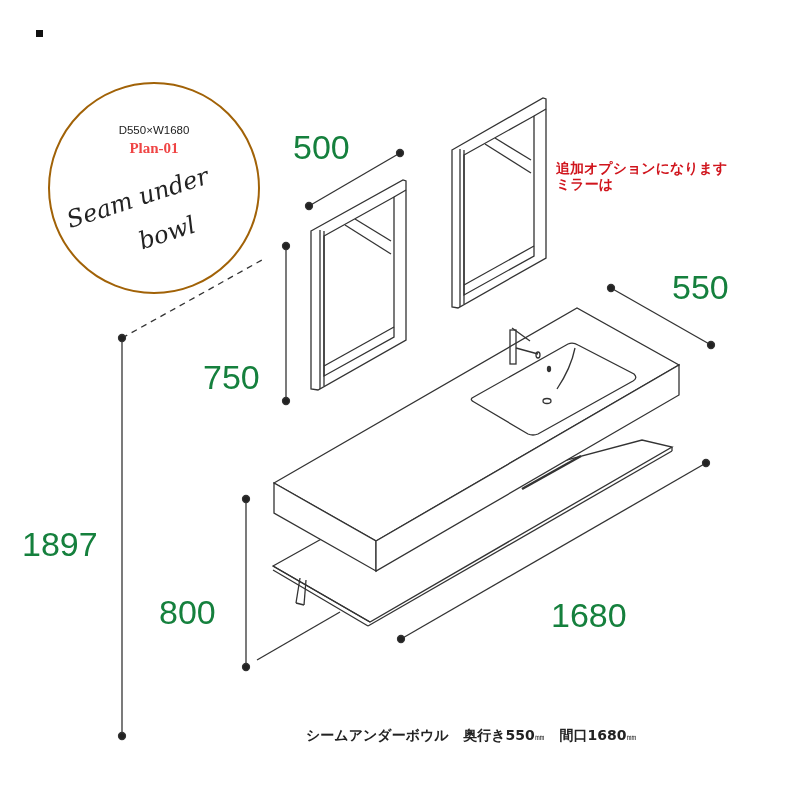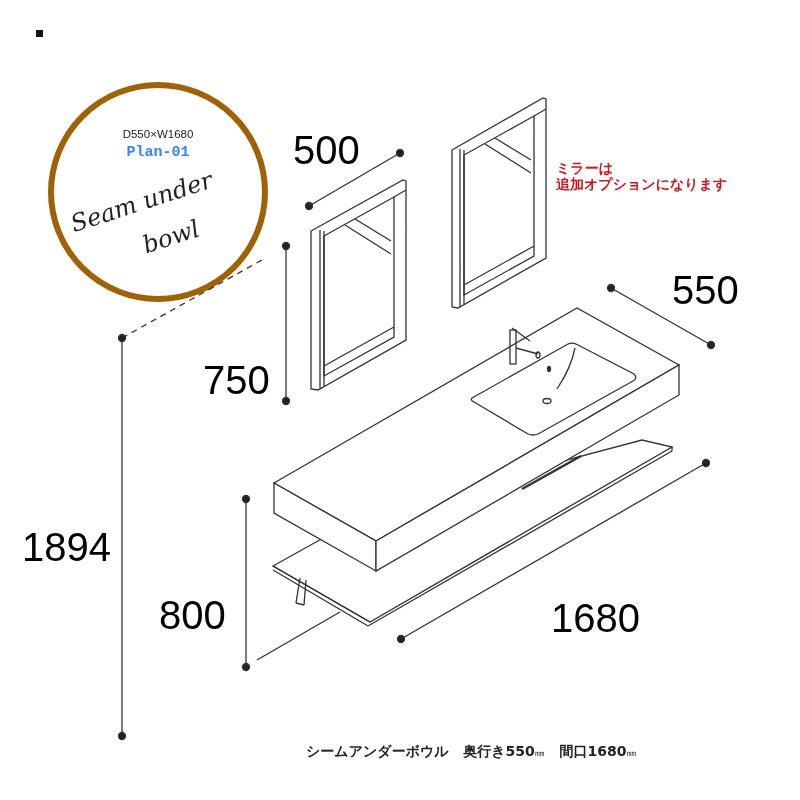--- a/index.html
+++ b/index.html
@@ -1,28 +1,28 @@
 <!DOCTYPE html>
 <html><head>
   <meta charset="utf-8">
   <style>
     html, body { margin: 0; padding: 0; background: #ffffff; }
     body { width: 800px; height: 800px; position: relative; overflow: hidden;
            font-family: "DejaVu Sans", sans-serif; color: #111; }
     .abs { position: absolute; }
     .title { left: 36px; top: 28px; font-size: 22px; font-weight: bold; letter-spacing: 1px; display: flex; align-items: center; }
     .bullet { width: 7px; height: 7px; background: #111; margin-right: 10px; margin-top: 2px; }
-    .badge { left: 48px; top: 82px; width: 208px; height: 208px; border: 6px solid #a16207; border-radius: 50%; }
+    .badge { left: 48px; top: 82px; width: 208px; height: 208px; border: 2px solid #a16207; border-radius: 50%; }
     .badge-dim { left: 0; top: 40px; width: 100%; text-align: center; font-family: "Liberation Sans", sans-serif; font-size: 11.5px; color: #222; }
-    .badge-plan { left: 0; top: 56px; width: 100%; text-align: center; font-family: Liberation Mono, monospace; font-size: 15px; font-weight: bold; color: #3b82f6; }
+    .badge-plan { left: 0; top: 56px; width: 100%; text-align: center; font-family: Liberation Serif, serif; font-size: 15px; font-weight: bold; color: #ef4444; }
     .script1 { left: 14px; top: 100px; font-family: "DejaVu Serif", serif; font-style: italic; font-size: 24px; transform: rotate(-18deg); color: #222; white-space: nowrap; }
     .script2 { left: 88px; top: 135px; font-family: "DejaVu Serif", serif; font-style: italic; font-size: 24px; transform: rotate(-18deg); color: #222; }
-    .dimlabel { font-family: "Liberation Sans", sans-serif; font-size: 40px; color: #000000; }
+    .dimlabel { font-family: "Liberation Sans", sans-serif; font-size: 34px; color: #15803d; }
     .note { left: 556px; top: 160px; color: #d0141c; font-size: 14px; line-height: 16px; font-weight: bold; }
-    .caption { left: 306px; top: 727px; font-size: 14px; font-weight: bold; color: #222; white-space: pre; margin-top: 16px; }
+    .caption { left: 306px; top: 727px; font-size: 14px; font-weight: bold; color: #222; white-space: pre; }
     .caption .unit { font-size: 10px; font-weight: normal; }
     svg.drawing { position: absolute; left: 0; top: 0; }
   </style>
 </head>
 <body>
 
 <div class="abs title">
   <span class="bullet"></span>
 </div>
 
@@ -126,22 +126,22 @@
       <line x1="512" y1="328" x2="530" y2="341"></line>
       <line x1="516" y1="348" x2="538" y2="354"></line>
       <ellipse cx="538" cy="355" rx="2" ry="3"></ellipse>
     </g>
   </g>
 </svg>
 
 <div class="abs dimlabel" style="left:293px; top:128px;">500</div>
 <div class="abs dimlabel" style="left:203px; top:314px;margin-top:44px;">750</div>
 <div class="abs dimlabel" style="left:658px; top:268px;margin-left:14px;">550</div>
-<div class="abs dimlabel" style="left:22px; top:525px;">1894</div>
+<div class="abs dimlabel" style="left:22px; top:525px;">1897</div>
 <div class="abs dimlabel" style="left:159px; top:565px;margin-top:28px;">800</div>
 <div class="abs dimlabel" style="left:551px; top:596px;text-align:right;">1680</div>
 
 <div class="abs note">
+  <div>追加オプションになります</div>
   <div>ミラーは</div>
-  <div>追加オプションになります</div>
 </div>
 
 <div class="abs caption"><span>シームアンダーボウル</span>   <span>奥行き550</span><span class="unit">㎜</span>   <span>間口1680</span><span class="unit">㎜</span></div>
 
 </body></html>

